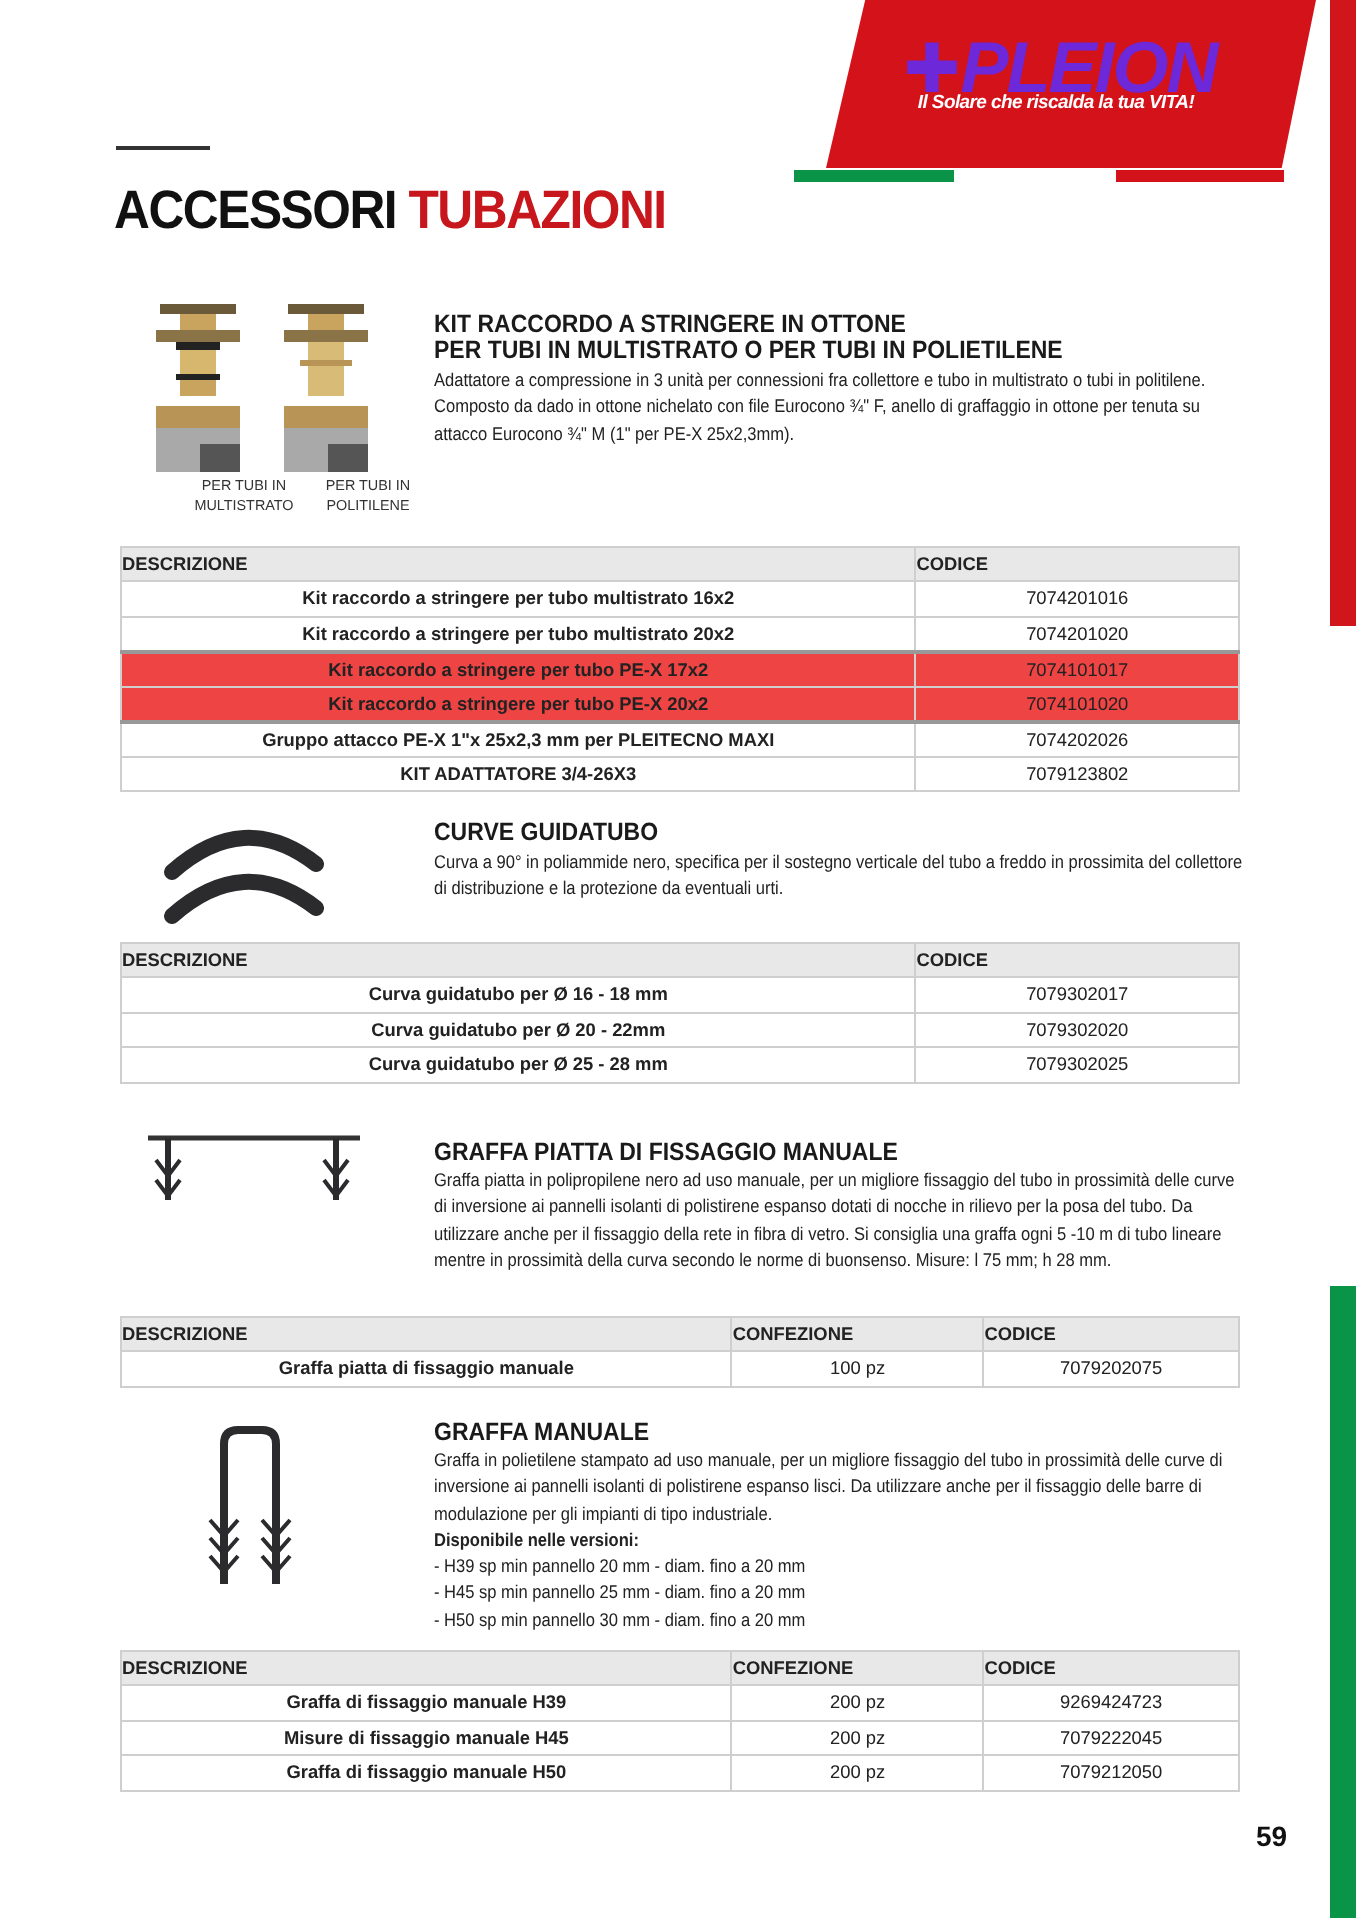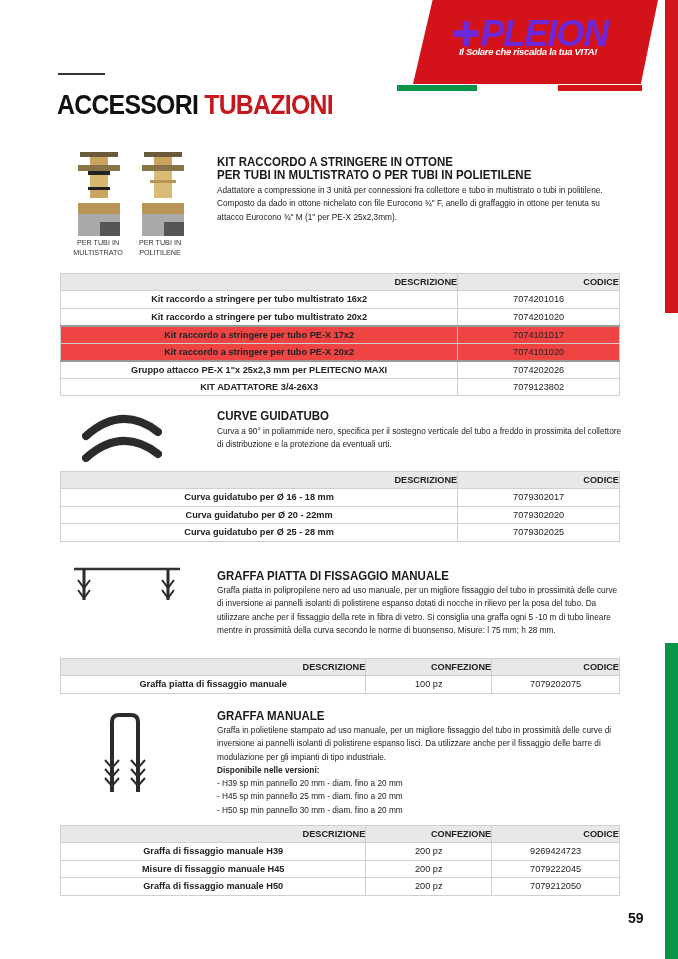--- a/index.html
+++ b/index.html
@@ -29,27 +29,27 @@
   .page-title .t2 { color: #c8161d; }
 
   
   .sec-title { position: absolute; left: 217px; font-weight: bold; font-size: 12.5px; line-height: 13px; color: #1a1a1a;
                transform: scaleX(0.92); transform-origin: left top; white-space: nowrap; }
   .sec-desc { position: absolute; left: 217px; width: 452px; font-size: 9.2px; line-height: 13.3px; color: #222;
               transform: scaleX(0.9); transform-origin: left top; }
 
   
   table.spec { position: absolute; left: 60px; width: 560px; border-collapse: collapse; font-size: 9.2px; }
-  table.spec th { background: #e8e8e8; font-weight: bold; height: 17px; border: 1px solid #cfcfcf; text-align: right; color: #222; }
+  table.spec th { background: #e8e8e8; font-weight: bold; height: 17px; border: 1px solid #cfcfcf; text-align: left; color: #222; }
   table.spec td { height: 17.5px; border: 1px solid #cfcfcf; text-align: center; color: #222; }
   table.spec td.desc { font-weight: bold; }
   table.spec tr.thick td { border-top: 2px solid #999; }
   table.spec tr.shade td { background: #ef4444; }
 
-  .caption { position: absolute; font-size: 7.2px; line-height: 10px; text-align: center; color: #333; width: 60px; }
+  .caption { position: absolute; font-size: 7.2px; line-height: 10px; text-align: center; color: #333; width: 60px; margin-left: 24px; }
 
   .page-number { position: absolute; left: 628px; top: 910px; font-weight: bold; font-size: 14px; color: #111; }
 </style>
 </head>
 <body>
 
 <div class="side-red"></div>
 <div class="side-green"></div>
 
 <div class="banner"></div>

